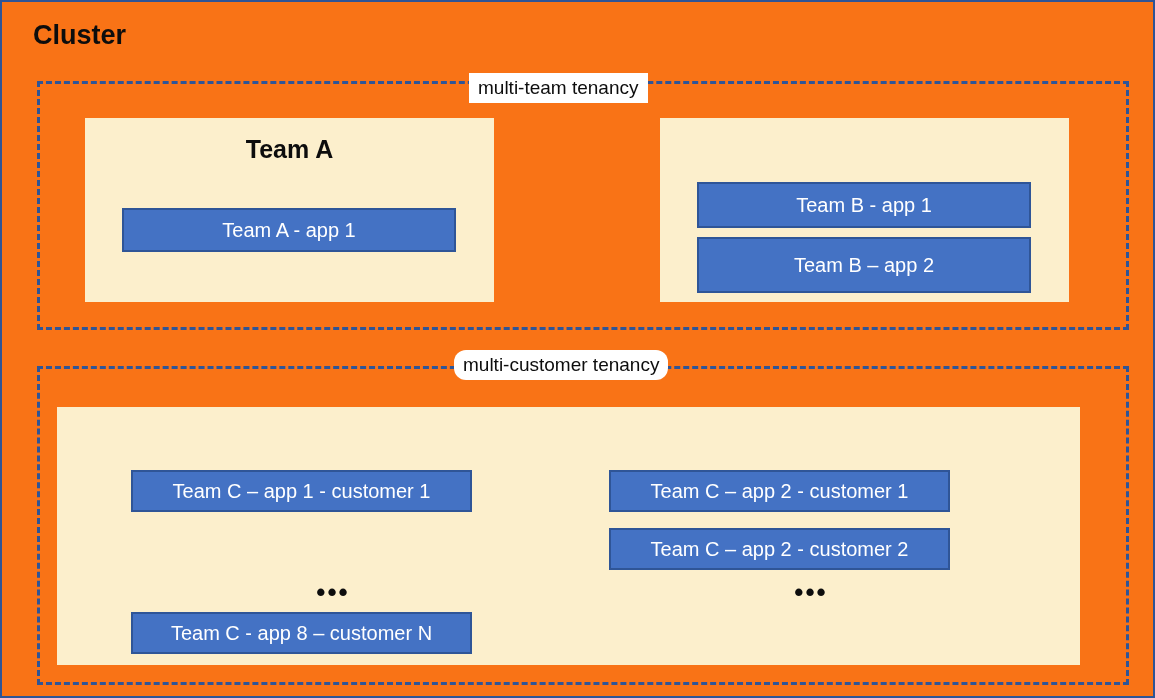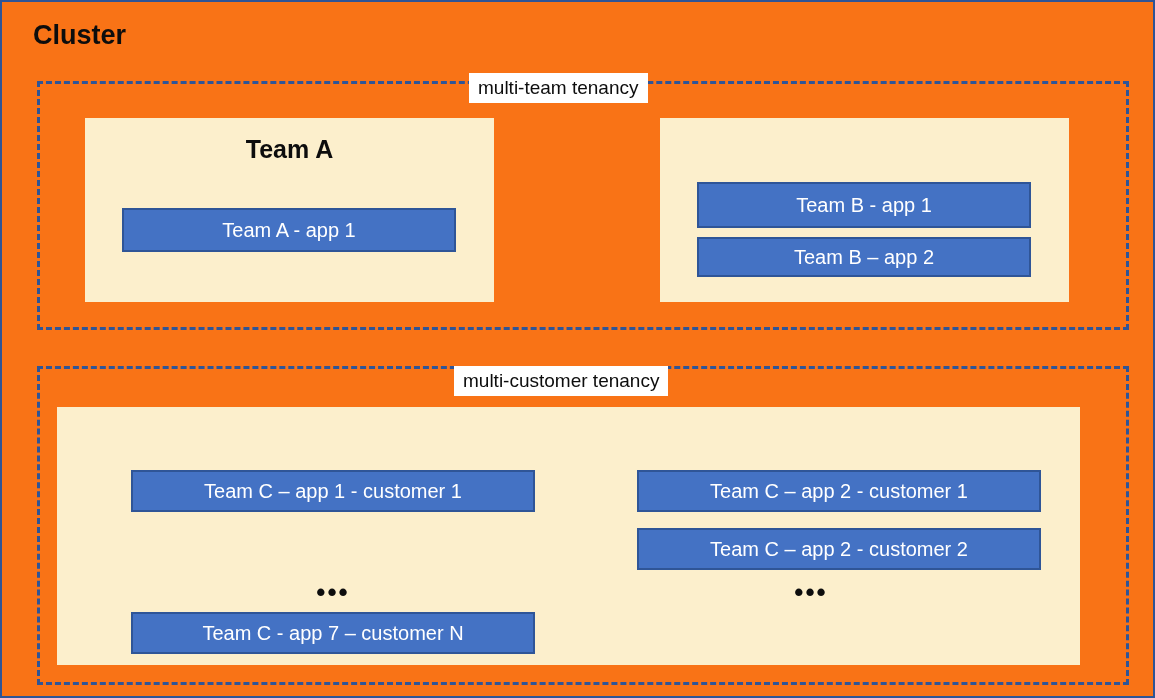--- a/index.html
+++ b/index.html
@@ -64,21 +64,22 @@
     white-space: nowrap;
     box-sizing: border-box;
   }
   .label-multi-team {
     left: 467px;
     top: 62px;
     margin-top: 9px;
   }
   .label-multi-customer {
     left: 452px;
-    top: 364px;
+    top: 348px;
+    border-radius: 12px;
   }
 
   
   .team-panel {
     position: absolute;
     background: #FCEFCC;
     box-sizing: border-box;
   }
   .team-a { left: 83px;  top: 116px; width: 409px; height: 184px; }
   .team-b { left: 658px; top: 116px; width: 409px; height: 184px; }
@@ -111,26 +112,26 @@
     justify-content: center;
     white-space: nowrap;
     text-align: left;
   }
 
   
   .team-a .app-1 { left: 37px; top: 90px; width: 334px; height: 44px; }
 
   
   .team-b .app-1 { left: 37px; top: 64px; width: 334px; height: 46px; }
-  .team-b .app-2 { left: 37px; top: 119px; width: 334px; height: 40px; }
+  .team-b .app-2 { left: 37px; top: 119px; width: 334px; height: 56px; }
 
   
   .team-c .col-left  { left: 74px; }
-  .team-c .col-right { left: 552px; margin-left: 28px; }
-  .team-c .app-box { width: 404px; height: 42px; }
+  .team-c .col-right { left: 552px; }
+  .team-c .app-box { width: 341px; height: 42px; }
   .team-c .row-1 { top: 63px; }
   .team-c .row-2 { top: 121px; }
   .team-c .row-n { top: 205px; }
 
   .ellipsis {
     position: absolute;
     width: 404px;
     text-align: center;
     top: 172px;
     font-size: 26px;
@@ -164,20 +165,20 @@
   </div>
 
   <div class="zone zone-multi-customer"></div>
 
   <div class="zone-label label-multi-customer">multi-customer tenancy</div>
 
   <div class="team-panel team-c">
 
     <div class="app-box col-left row-1">Team C – app 1 - customer 1</div>
     <div class="ellipsis ell-left">•••</div>
-    <div class="app-box col-left row-n">Team C - app 7 – customer N</div>
+    <div class="app-box col-left row-n">Team C - app 8 – customer N</div>
 
     <div class="app-box col-right row-1">Team C – app 2 - customer 1</div>
     <div class="app-box col-right row-2">Team C – app 2 - customer 2</div>
     <div class="ellipsis ell-right">•••</div>
   </div>
 
 </div>
 
 </body></html>

